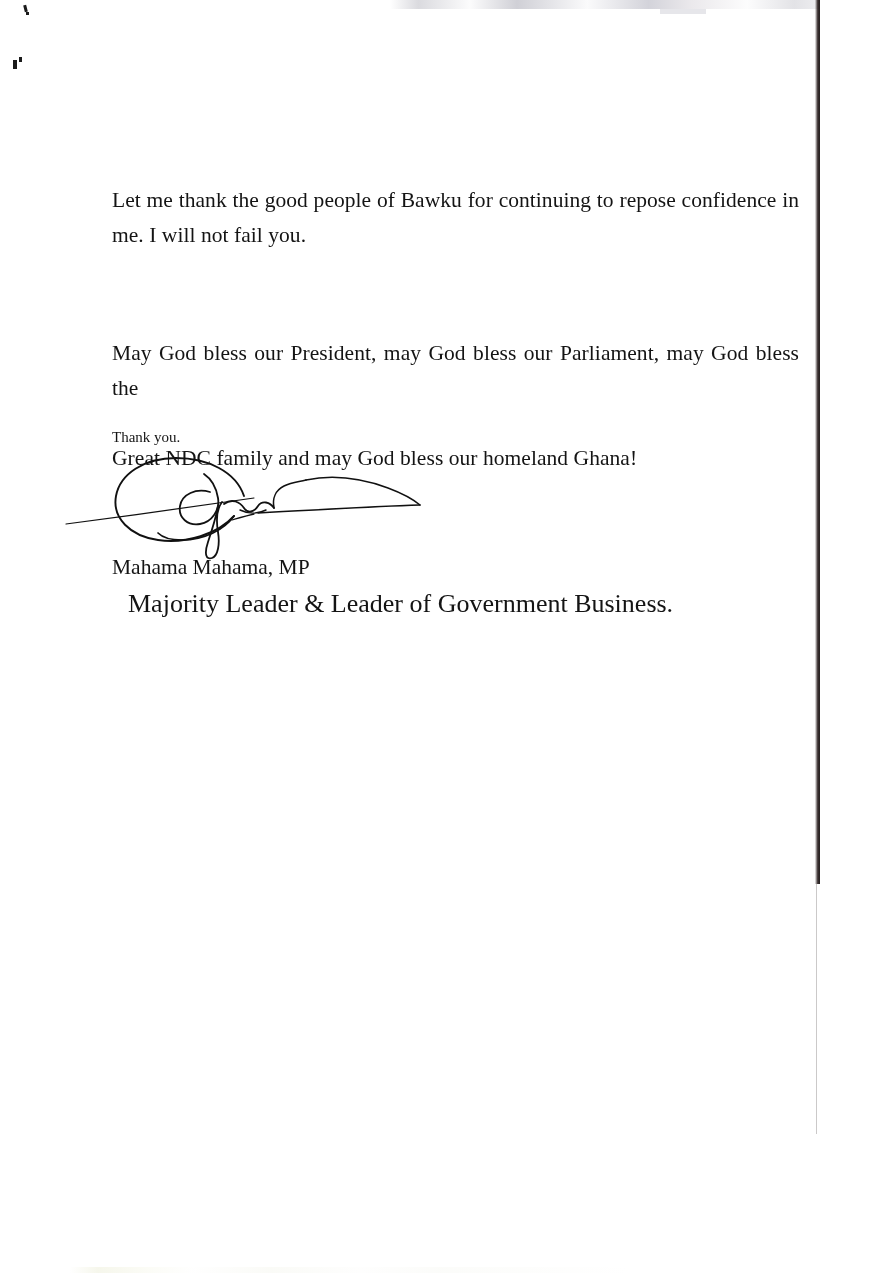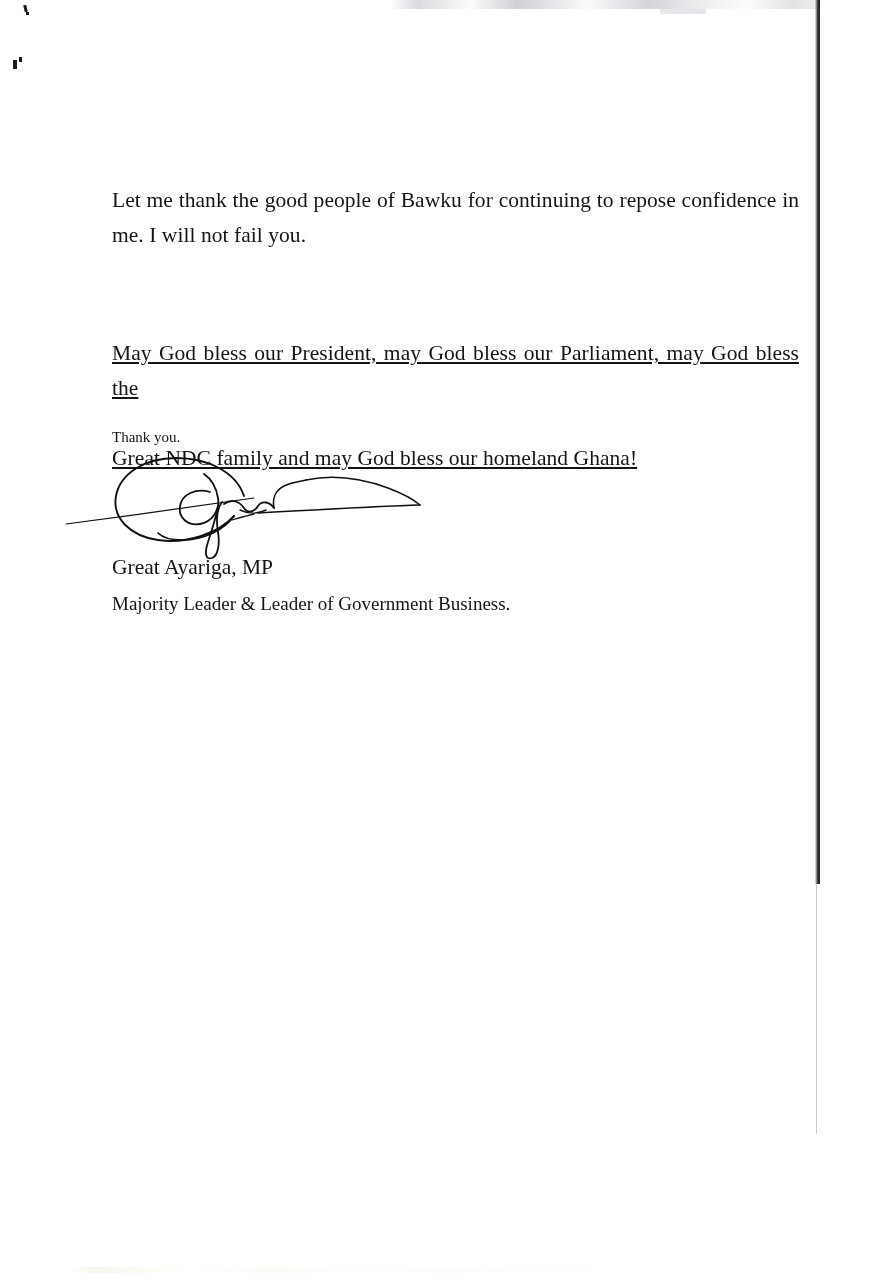--- a/index.html
+++ b/index.html
@@ -99,21 +99,21 @@
 
   .para {
     text-align: justify;
     text-justify: inter-word;
     font-size: 21.5px;
     line-height: 35px;
     letter-spacing: 0.05px;
     margin: 0;
   }
   .para-1 { margin-bottom: 83px; }
-  .para-2 { margin-bottom: 8px; text-decoration: underline; }
+  .para-2 { margin-bottom: 8px; }
 
   
   .para-2 .jline-a { display: block; text-align: justify; text-justify: inter-word; }
   .para-2 .jline-a::after {
     content: "";
     display: inline-block;
     width: 100%;
     height: 0;
   }
   .para-2 .jline-b { display: block; }
@@ -138,23 +138,23 @@
 
   .sig-name {
     position: absolute;
     left: 112px;
     top: 553px;
     font-size: 21.5px;
     line-height: 28px;
   }
   .sig-title {
     position: absolute;
-    left: 112px;
+    left: 128px;
     top: 590px;
-    font-size: 19px;
+    font-size: 26px;
     line-height: 28px;
   }
 </style>
 </head>
 <body>
 
 <div class="page">
 
   <div class="scan-top-smudge"></div>
   <div class="scan-top-smudge-2"></div>
@@ -200,17 +200,17 @@
       <path d="M216 60 C 214 50, 218 42, 226 38 C 234 34, 240 34, 248 32" stroke-width="1.6"></path>
 
       <path d="M248 32 C 272 27, 300 29, 330 40 C 346 46, 356 52, 362 57" stroke-width="1.5"></path>
 
       <path d="M362 57 C 330 58, 292 60, 256 62 C 232 63, 214 64, 200 65" stroke-width="1.4"></path>
 
       <path d="M196 66 C 188 68, 180 70, 174 72" stroke-width="1.3"></path>
     </svg>
   </div>
 
-  <div class="sig-name">Great Ayariga, MP</div>
+  <div class="sig-name">Mahama Mahama, MP</div>
 
   <div class="sig-title">Majority Leader &amp; Leader of Government Business.</div>
 
 </div>
 
 </body></html>

